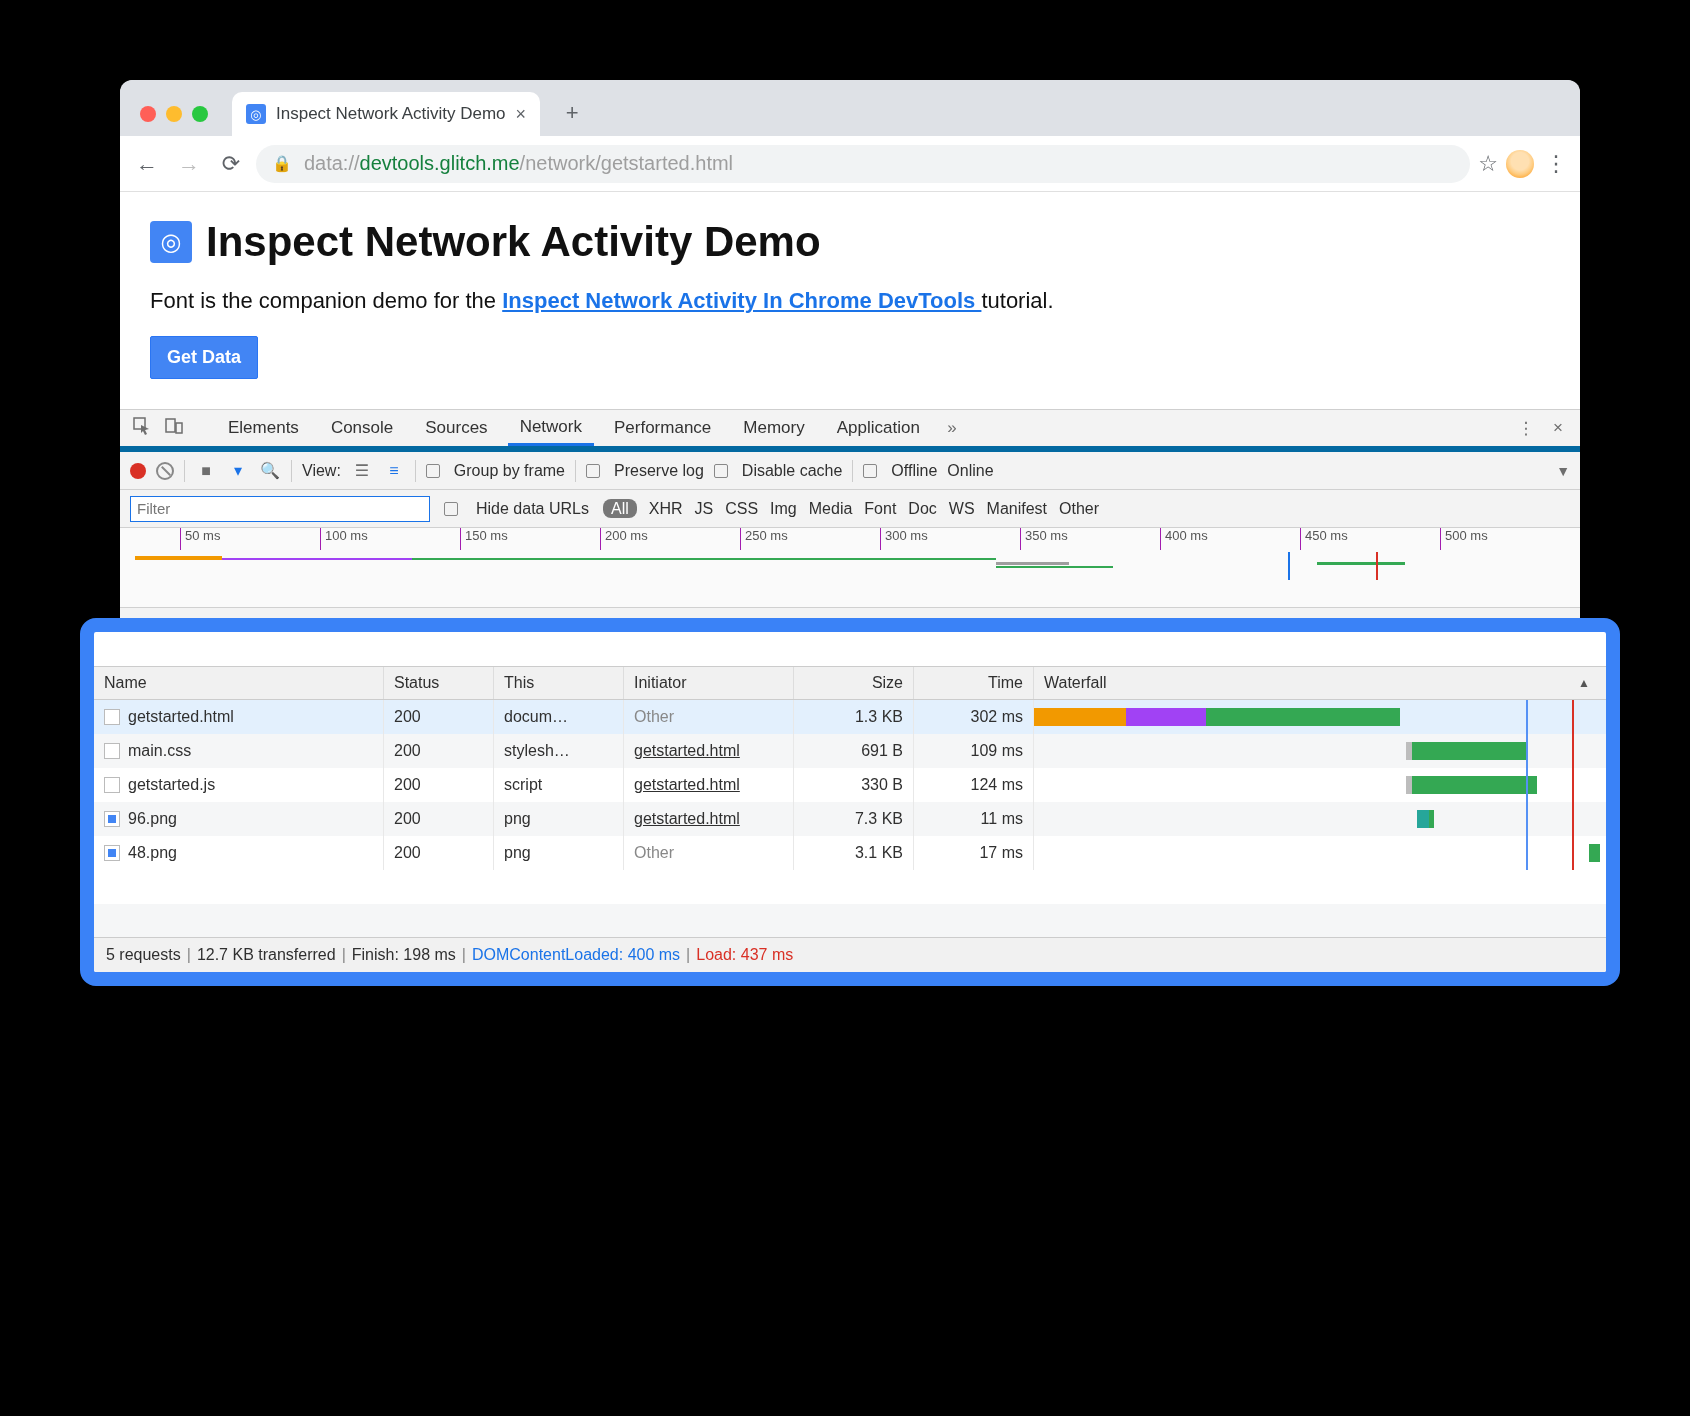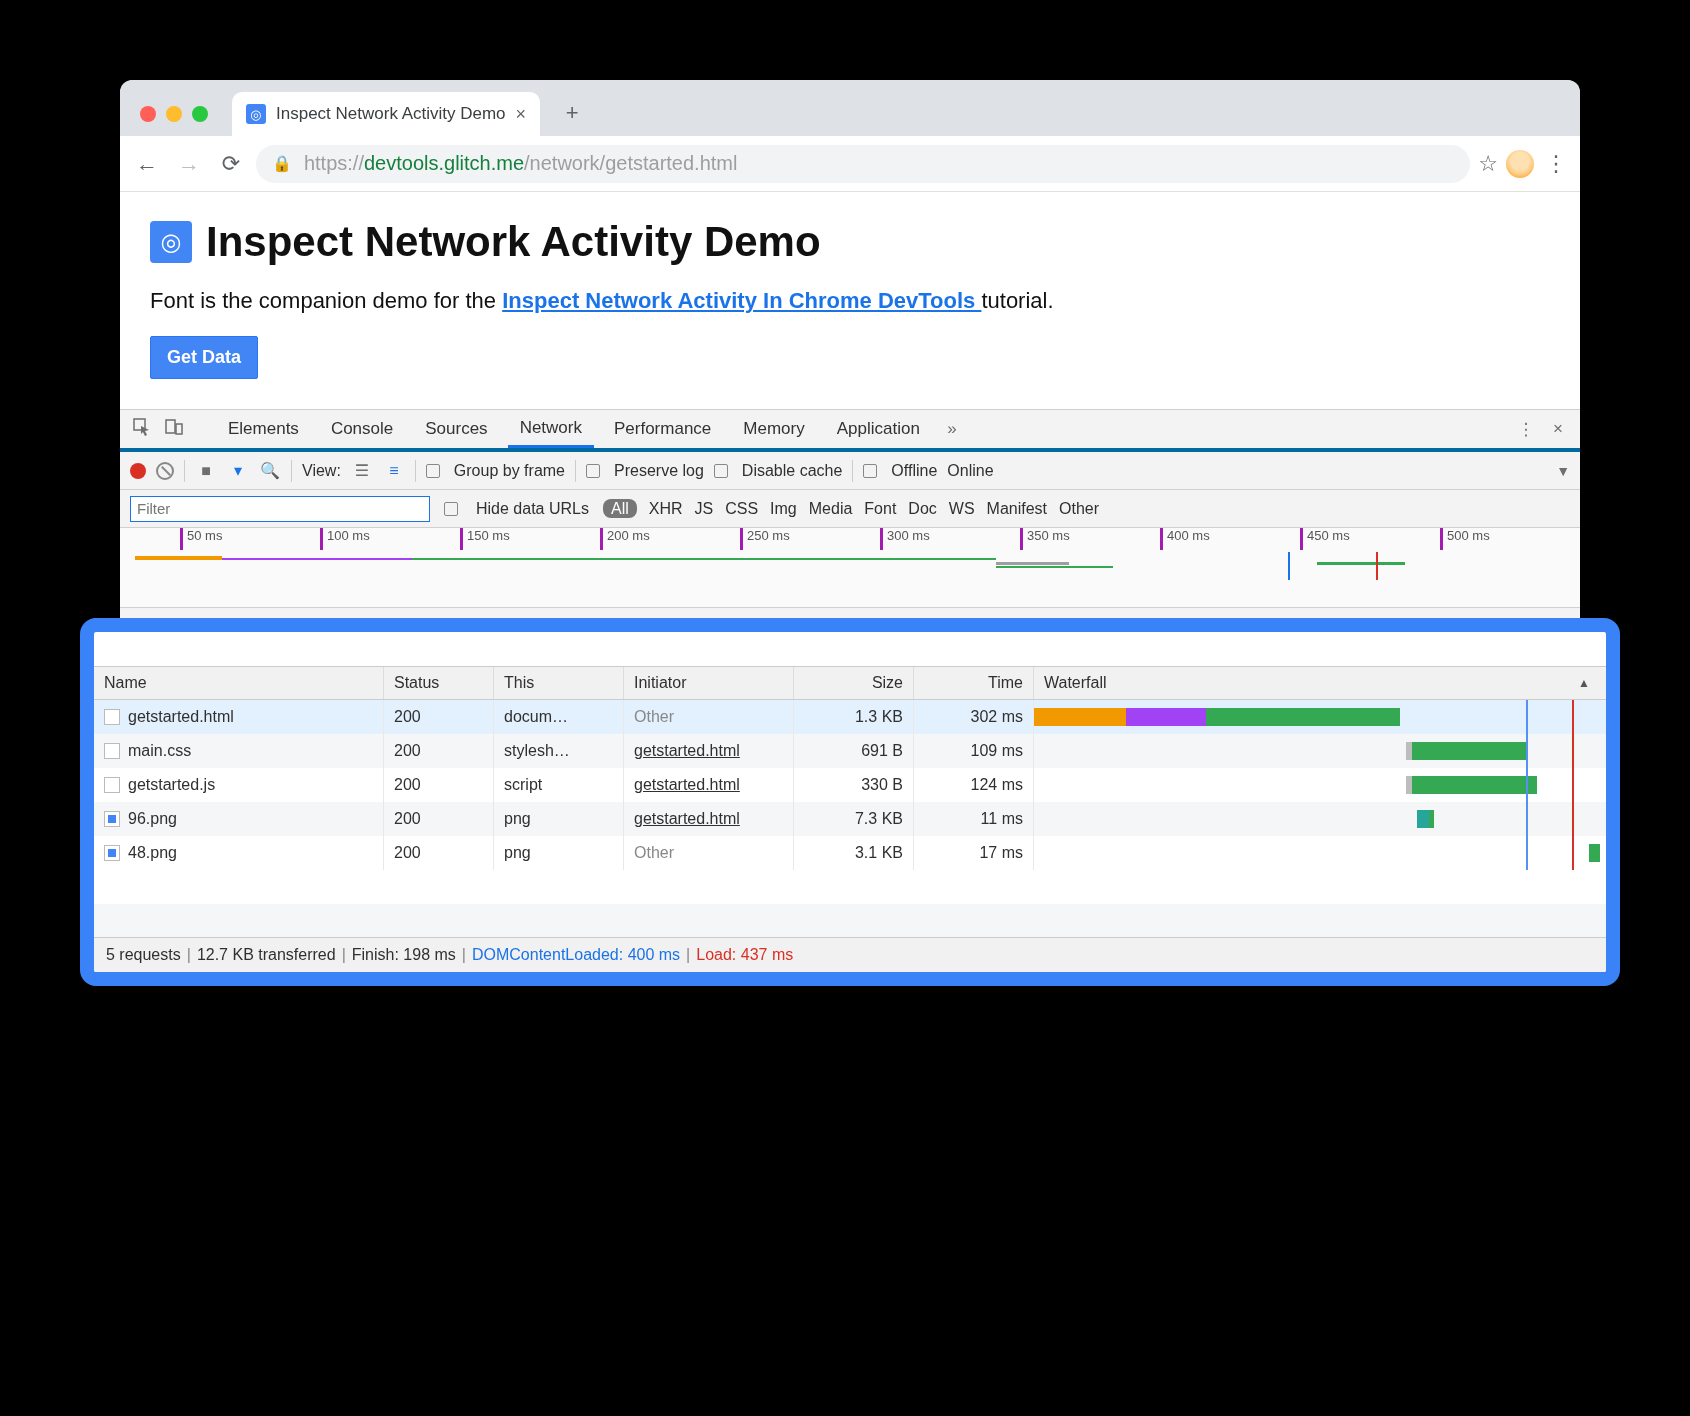--- a/index.html
+++ b/index.html
@@ -107,21 +107,21 @@
     background:#f3f3f3;
     font-size: 17px;
     color:#303030;
   }
   .dt-tabs {
     display:flex;
     align-items:center;
     height: 42px;
     padding: 0 10px;
     gap: 8px;
-    border-bottom: 4px solid #0369a1;
+    border-bottom: 6px solid #0369a1;
     background:#f3f3f3;
   }
   .dt-tabs .ico { width:24px; text-align:center; color:#6e6e6e; }
   .dt-tab { padding: 0 12px; height: 100%; display:flex; align-items:center; color:#333; }
   .dt-tab.active { border-bottom: 3px solid #1a73e8; color:#333; font-weight:500;}
   .dt-right { margin-left:auto; display:flex; gap:8px; align-items:center; }
 
   .dt-toolbar {
     display:flex;
     align-items:center;
@@ -166,21 +166,21 @@
   .ft-item{ color:#303030; }
 
   .timeline {
     height: 80px;
     background:#fafafa;
     border-bottom: 1px solid #d0d0d0;
     position:relative;
     overflow:hidden;
   }
   .ticks { display:flex; height:22px; font-size:13px; color:#555;}
-  .tick { flex:1; text-align:left; border-left:3px solid #a21caf; padding-left:4px; }
+  .tick { flex:1; text-align:left; border-left:1px solid #a21caf; padding-left:4px; }
   .tick:first-child{border-left:none;width:60px;flex:0 0 60px;}
   .ov-bars { position:absolute; left:0; right:0; top:24px; height:28px;}
   .ov-seg { position:absolute; height:4px; top:4px;}
   .ov-red { position:absolute; top:0; bottom:0; width:2px; background:#d93025;}
   .ov-blue { position:absolute; top:0; bottom:0; width:2px; background:#1a73e8;}
 
   
   .hl-wrap {
     border: 14px solid #3a82f7;
     border-radius: 16px;
@@ -250,21 +250,21 @@
     <div class="new-tab">+</div>
   </div>
 
   <div class="addr-row">
     <div class="nav-btn">←</div>
     <div class="nav-btn disabled">→</div>
     <div class="nav-btn">⟳</div>
     <div class="omnibox">
       <span class="lock">🔒</span>
       <span>
-        <span>https://</span><span class="host">devtools.glitch.me</span><span>/network/getstarted.html</span>
+        <span>data://</span><span class="host">devtools.glitch.me</span><span>/network/getstarted.html</span>
       </span>
     </div>
     <span class="star">☆</span>
     <span class="avatar"></span>
     <span class="kebab">⋮</span>
   </div>
 
   <div class="page">
     <div class="page-title-row">
       <span class="page-logo">◎</span>

